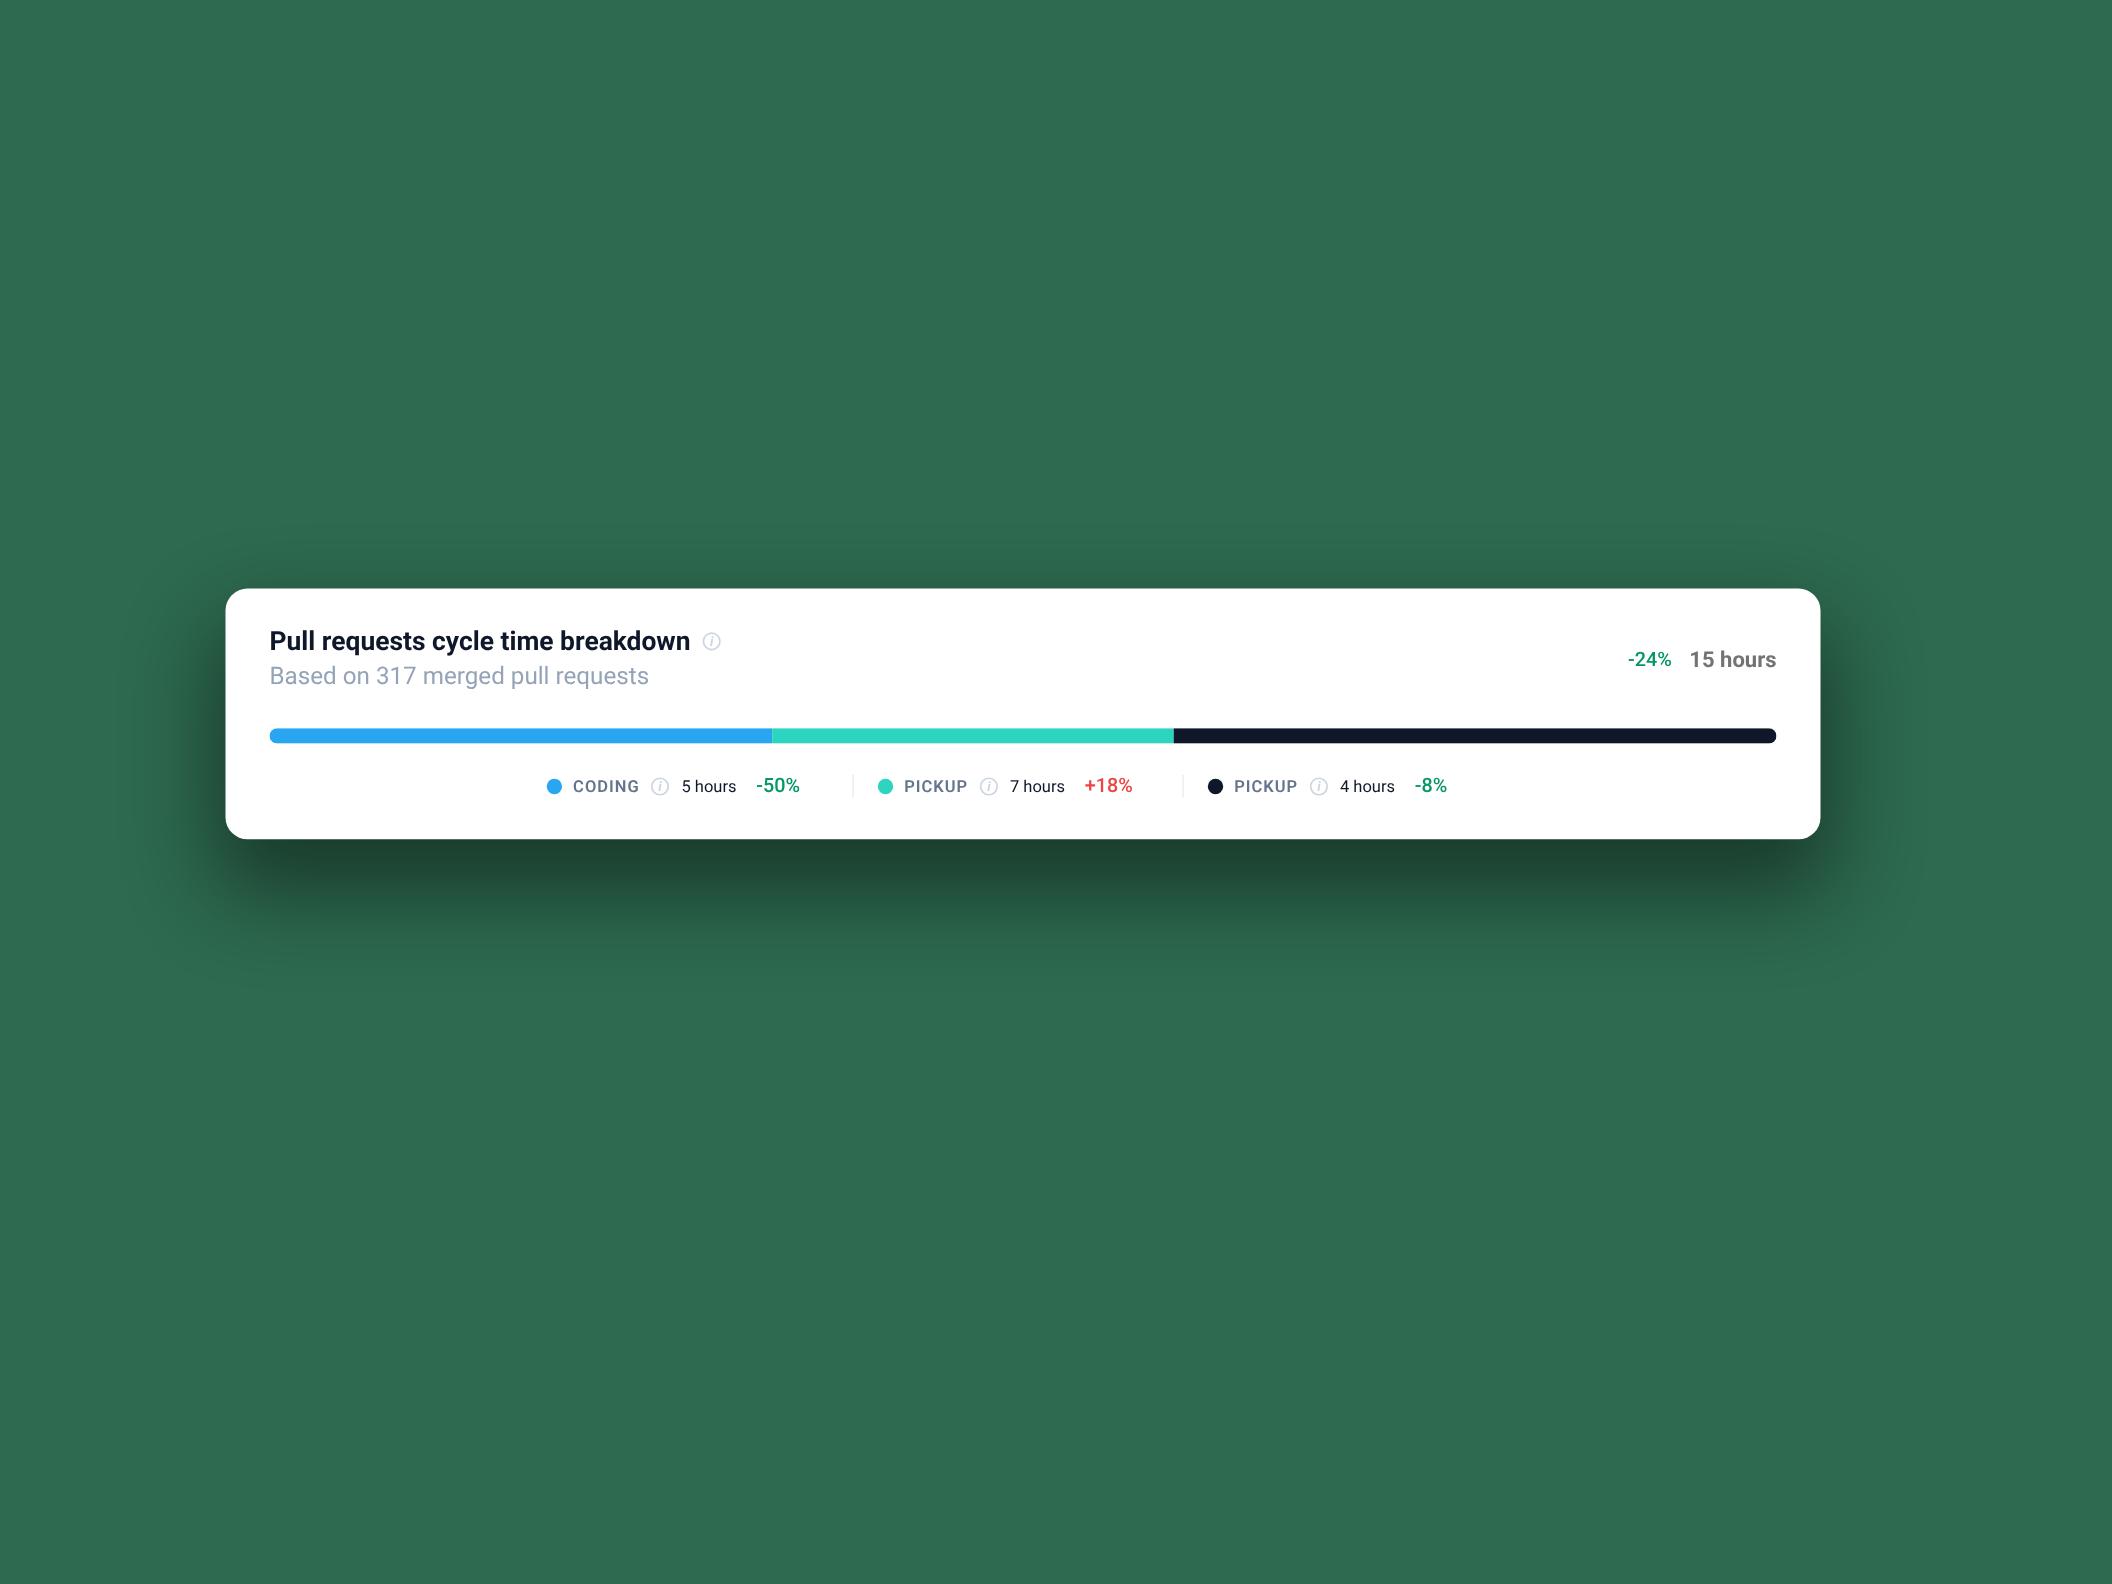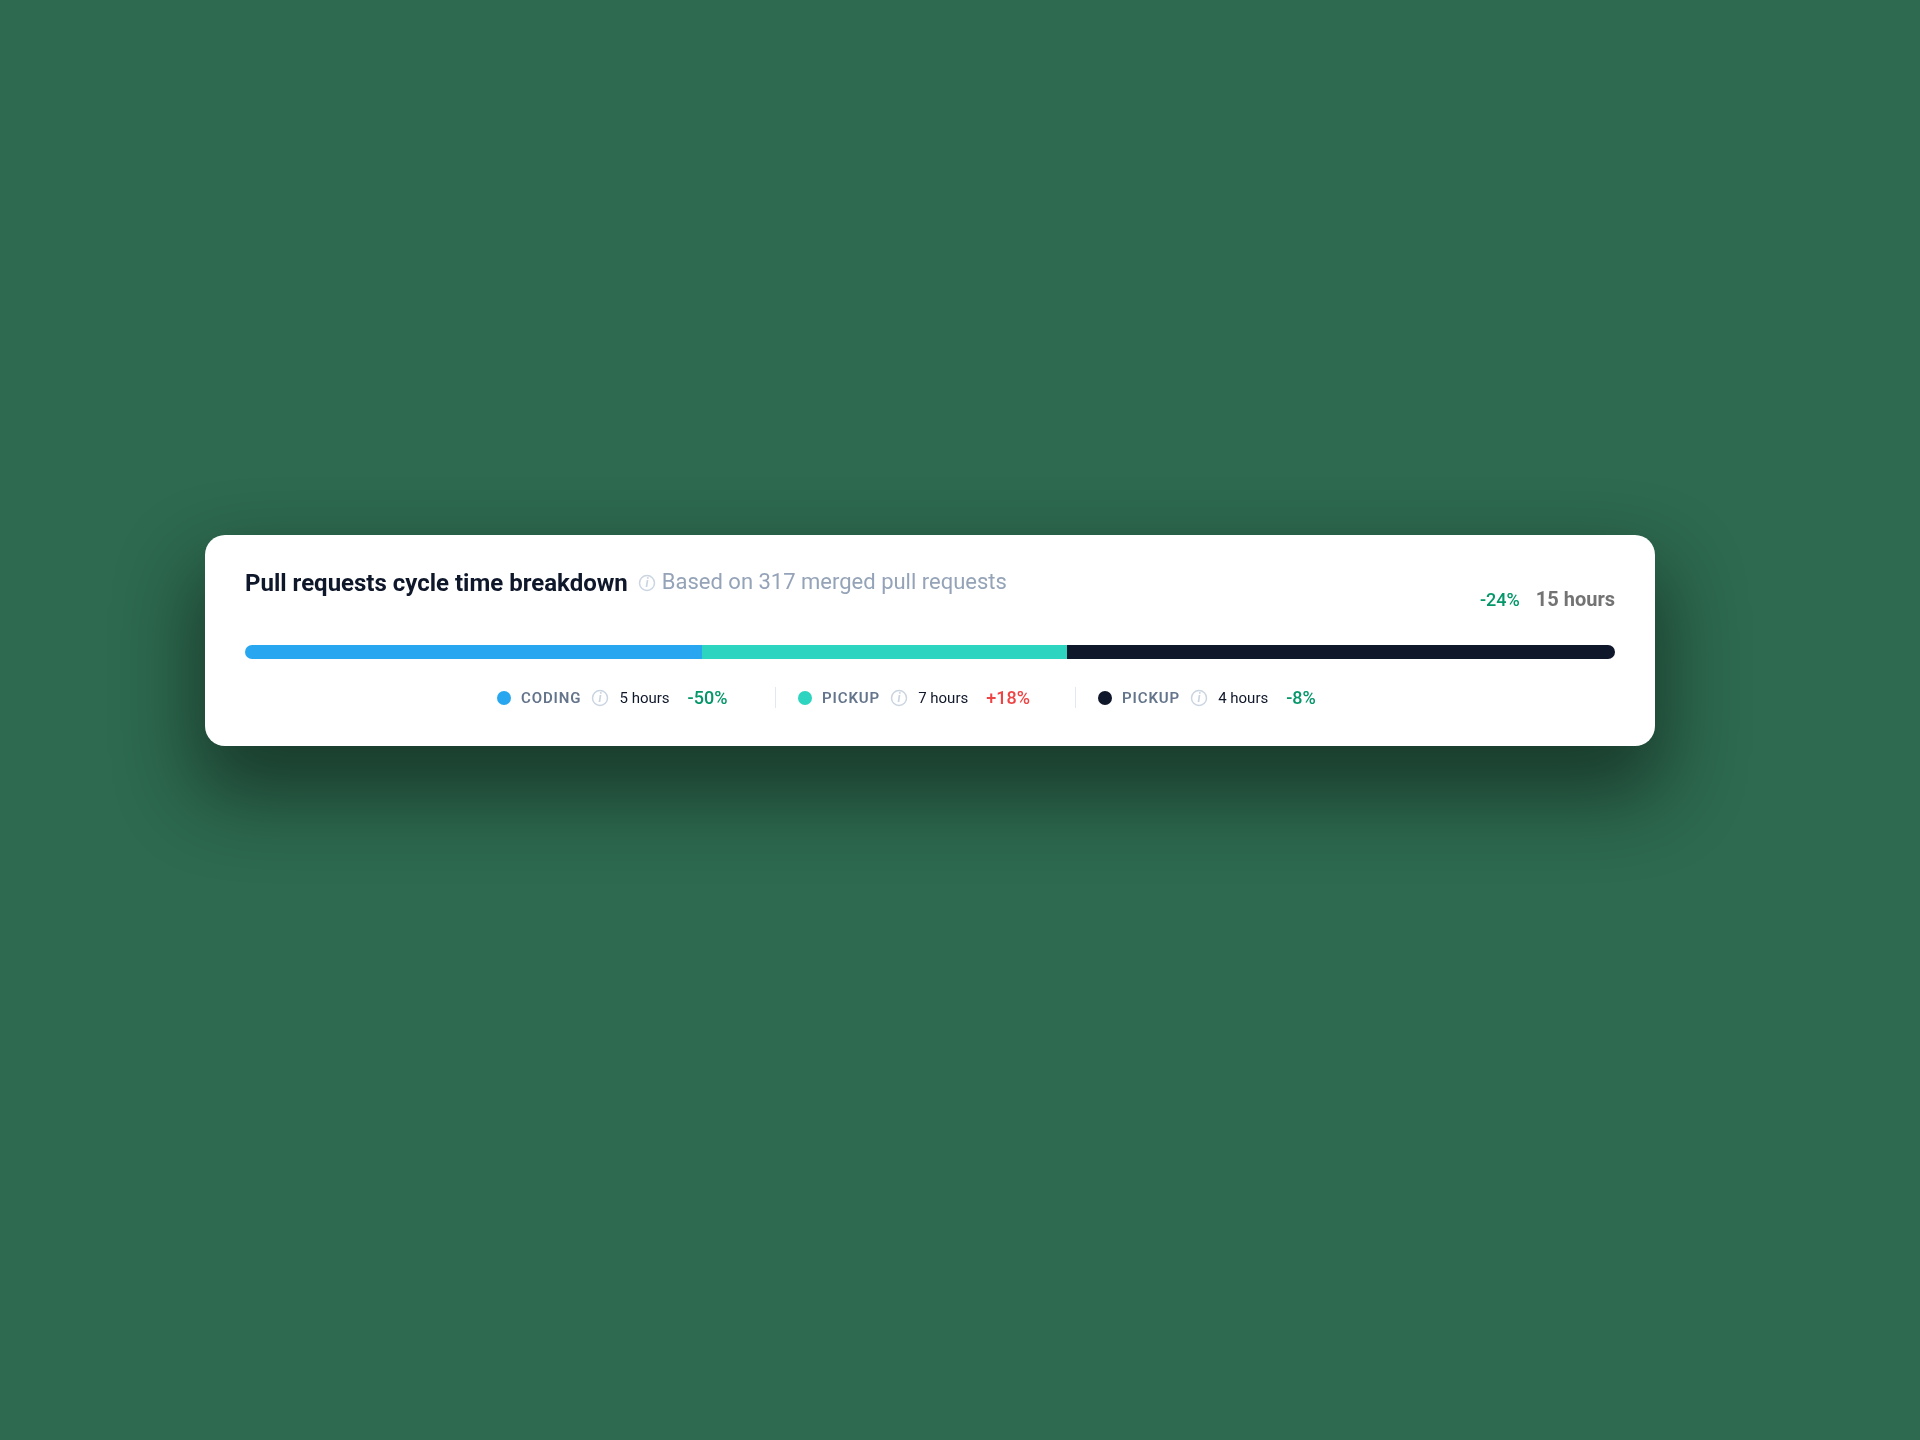--- a/index.html
+++ b/index.html
@@ -20,21 +20,21 @@
     padding: 34px 40px 38px 40px;
     box-shadow: 0 40px 80px 10px rgba(0,0,0,0.45);
   }
   .header-row {
     display: flex;
     justify-content: space-between;
     align-items: flex-start;
   }
   .title-group {
     display: flex;
-    flex-direction: row;
+    flex-direction: column;
     gap: 6px;
   }
   .title-line {
     display: flex;
     align-items: center;
     gap: 10px;
   }
   .title {
     font-size: 24px;
     font-weight: 700;

